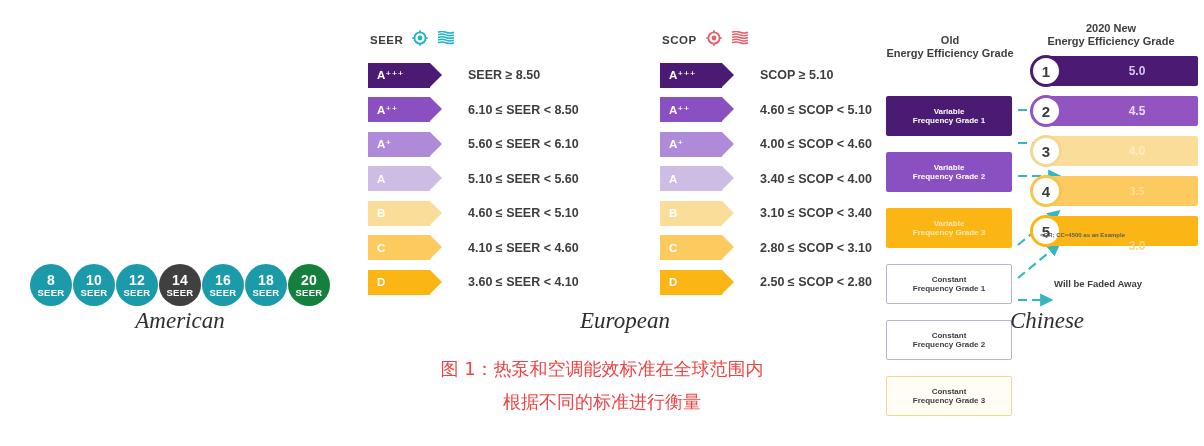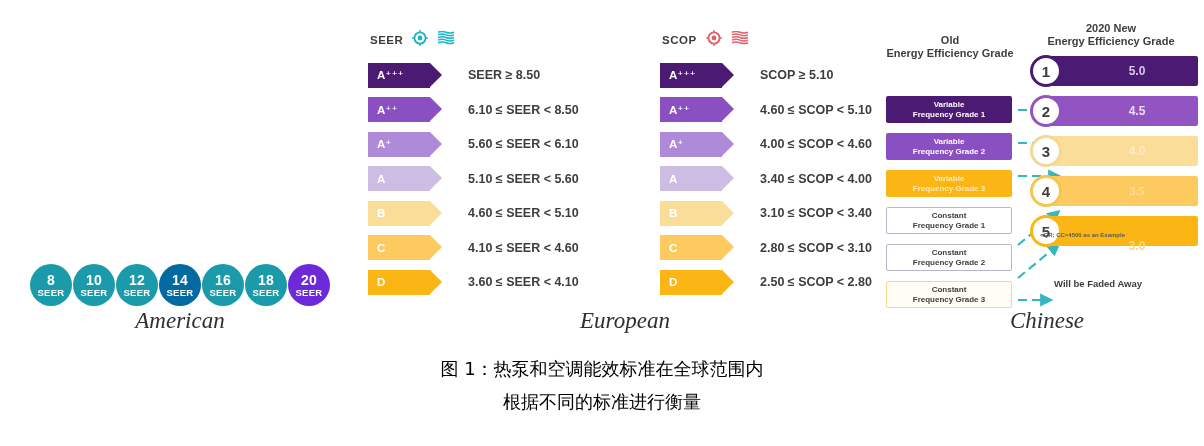--- a/index.html
+++ b/index.html
@@ -65,42 +65,42 @@
   }
   .rng{margin-left:38px;font-size:12.5px;font-weight:bold;color:#3d3d3d;white-space:nowrap;}
 
   
   #chinese{left:890px;width:314px;height:340px;}
   .cn-head{position:absolute;font-size:11px;line-height:13px;text-align:center;color:#3d3d3d;font-weight:600;}
   #cn-head-old{left:-4px;top:34px;width:128px;}
   #cn-head-new{left:128px;top:12px;width:186px;margin-top:10px;}
   .old-list{position:absolute;left:-4px;top:96px;width:126px;}
   .oldbox{
-    height:27px;margin-bottom:10px;border-radius:2px;box-sizing:border-box;
+    height:40px;margin-bottom:16px;border-radius:2px;box-sizing:border-box;
     display:flex;flex-direction:column;justify-content:center;align-items:center;
     font-size:8px;line-height:9.5px;font-weight:bold;text-align:center;
   }
   .new-list{position:absolute;left:140px;top:56px;width:175px;}
   .newrow{position:relative;height:30px;margin-bottom:10px;}
   .newbar{position:absolute;left:20px;top:0;width:148px;height:30px;border-radius:2px;
           display:flex;align-items:center;justify-content:center;}
   .newbar span{font-size:12px;font-weight:bold;padding-left:26px;}
   .gradecircle{
     position:absolute;left:0;top:-1px;width:32px;height:32px;border-radius:50%;
     background:#ffffff;display:flex;align-items:center;justify-content:center;
     font-size:15px;font-weight:bold;color:#3d3d3d;box-sizing:border-box;
   }
   #cn-example{position:absolute;left:150px;top:232px;width:150px;font-size:6px;color:#5a5a5a;font-weight:600;}
   #cn-faded{position:absolute;left:164px;top:278px;font-size:9.5px;font-weight:bold;color:#3d3d3d;}
   .arrows{position:absolute;left:0;top:0;width:314px;height:340px;pointer-events:none;}
 
   
   #caption{
     position:absolute;left:0;top:352px;width:1204px;text-align:center;
-    color:#000000;font-size:18px;line-height:33px;
+    color:#ef4444;font-size:18px;line-height:33px;
     font-family:"DejaVu Sans","Liberation Sans",sans-serif;
   }
 </style>
 </head>
 <body>
 
 <div class="panel" id="american">
   <div class="bars" id="seer-bars">
       <div class="barcol" style="left: 0px;">
         <div class="bar" style="height: 26%; background: rgb(252, 178, 22);"></div>
@@ -118,21 +118,21 @@
       </div>
       <div class="barcol" style="left: 86px;">
         <div class="bar" style="height: 58%; background: rgb(252, 216, 148);"></div>
         <div class="seer-chip" style="background: rgb(27, 154, 170);">
           <div class="num">12</div>
           <div class="lbl">SEER</div>
         </div>
       </div>
       <div class="barcol" style="left: 129px;">
         <div class="bar" style="height: 74%; background: rgb(205, 189, 228);"></div>
-        <div class="seer-chip" style="background: #0369a1;">
+        <div class="seer-chip" style="background: #404040;">
           <div class="num">14</div>
           <div class="lbl">SEER</div>
         </div>
       </div>
       <div class="barcol" style="left: 172px;">
         <div class="bar" style="height: 84%; background: rgb(180, 146, 217);"></div>
         <div class="seer-chip" style="background: rgb(27, 154, 170);">
           <div class="num">16</div>
           <div class="lbl">SEER</div>
         </div>
@@ -141,21 +141,21 @@
         <div class="bar" style="height: 92%; background: rgb(145, 84, 192);"></div>
         <div class="seer-chip" style="background: rgb(27, 154, 170);">
           <div class="num">18</div>
           <div class="lbl">SEER</div>
         </div>
       </div>
       <div class="barcol" style="left: 258px;">
         <div class="bar" style="height: 100%; background: rgb(91, 36, 131);">
           <div class="eff-label">ENERGY EFFICIENCY</div>
         </div>
-        <div class="seer-chip" style="background: #6d28d9;">
+        <div class="seer-chip" style="background: #15803d;">
           <div class="num">20</div>
           <div class="lbl">SEER</div>
         </div>
       </div>
     </div>
   <div class="country">American</div>
 </div>
 
 <div class="panel" id="european">
   <div class="eu-col c1" id="eu-col-0">

